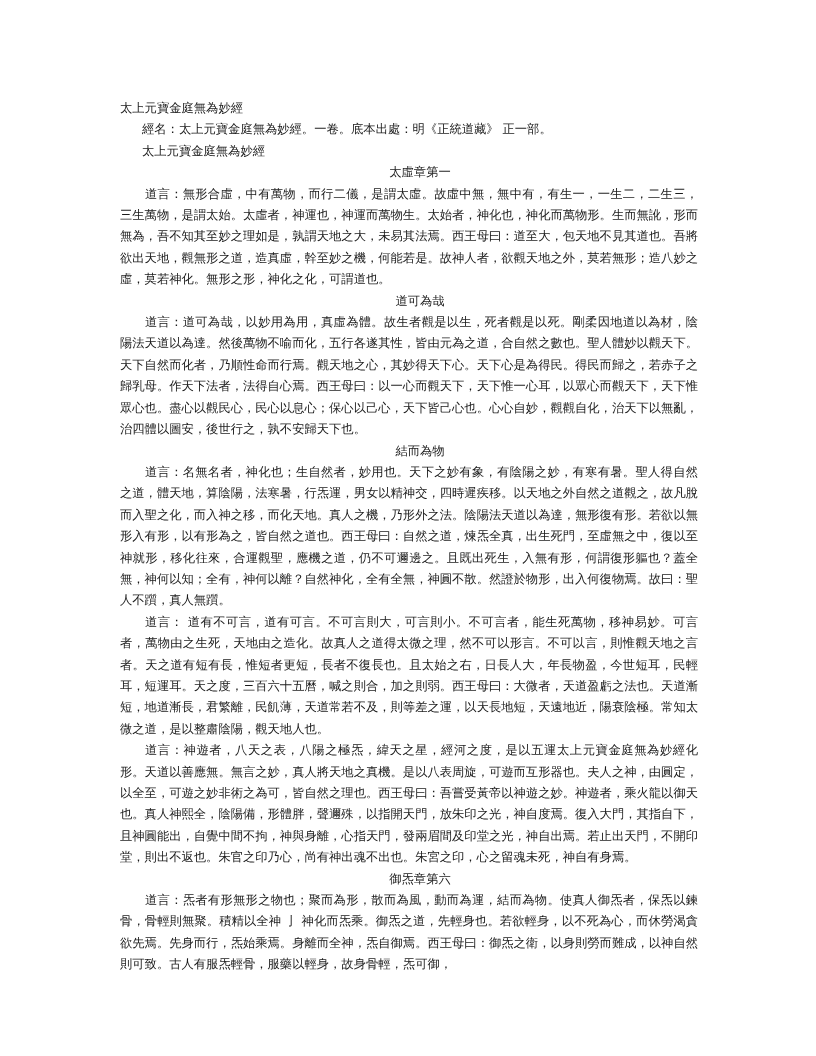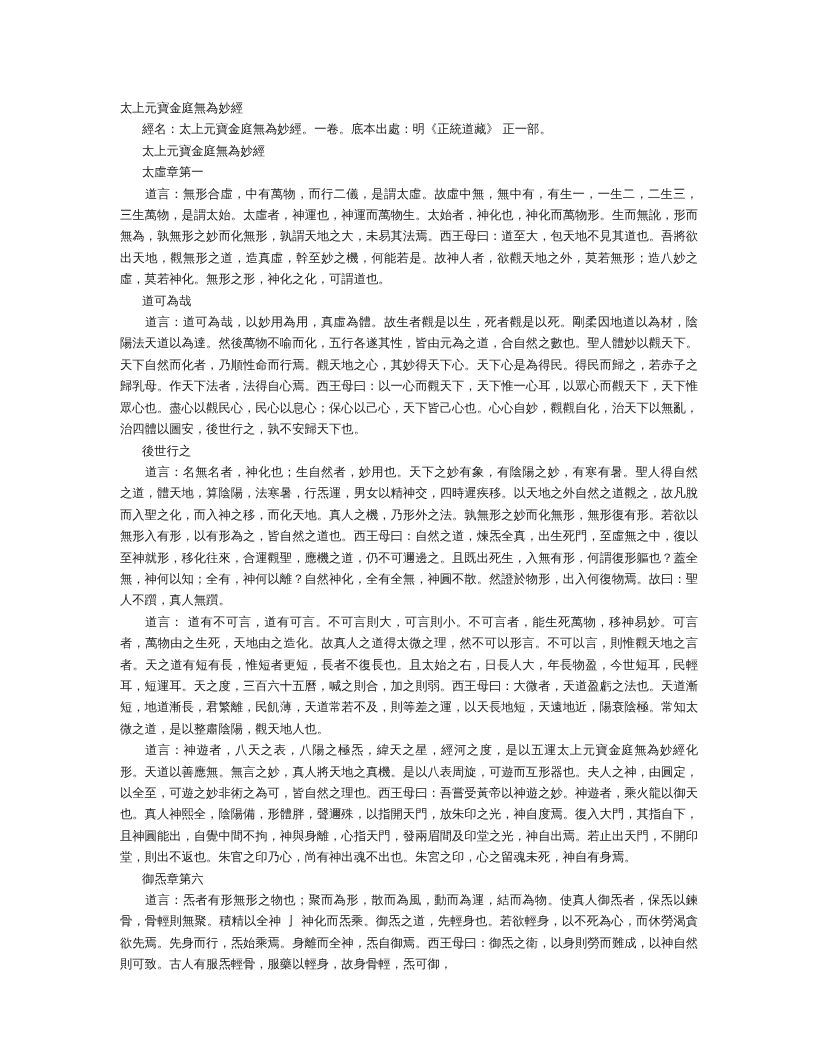--- a/index.html
+++ b/index.html
@@ -42,47 +42,47 @@
   p.doc-title {
     text-indent: 0;
   }
   
   p.indent-1 {
     text-indent: 22px;
   }
   
   p.chapter-heading {
     text-indent: 22px;
-    text-align: left;
+    text-align: center;
   }
   
   p.para {
     text-indent: 25px;
   }
 </style>
 </head>
 <body>
 
 <div class="page">
   <div class="doc-body">
 
     <p class="line doc-title">太上元寶金庭無為妙經</p>
 
     <p class="line indent-1">經名：太上元寶金庭無為妙經。一卷。底本出處：明《正統道藏》 正一部。</p>
 
     <p class="line indent-1">太上元寶金庭無為妙經</p>
 
     <p class="line chapter-heading">太虛章第一</p>
-    <p class="line para">道言：無形合虛，中有萬物，而行二儀，是謂太虛。故虛中無，無中有，有生一，一生二，二生三，三生萬物，是謂太始。太虛者，神運也，神運而萬物生。太始者，神化也，神化而萬物形。生而無訛，形而無為，孰無形之妙而化無形，孰謂天地之大，未易其法焉。西王母曰：道至大，包天地不見其道也。吾將欲出天地，觀無形之道，造真虛，幹至妙之機，何能若是。故神人者，欲觀天地之外，莫若無形；造八妙之虛，莫若神化。無形之形，神化之化，可謂道也。</p>
+    <p class="line para">道言：無形合虛，中有萬物，而行二儀，是謂太虛。故虛中無，無中有，有生一，一生二，二生三，三生萬物，是謂太始。太虛者，神運也，神運而萬物生。太始者，神化也，神化而萬物形。生而無訛，形而無為，吾不知其至妙之理如是，孰謂天地之大，未易其法焉。西王母曰：道至大，包天地不見其道也。吾將欲出天地，觀無形之道，造真虛，幹至妙之機，何能若是。故神人者，欲觀天地之外，莫若無形；造八妙之虛，莫若神化。無形之形，神化之化，可謂道也。</p>
 
     <p class="line chapter-heading">道可為哉</p>
     <p class="line para">道言：道可為哉，以妙用為用，真虛為體。故生者觀是以生，死者觀是以死。剛柔因地道以為材，陰陽法天道以為達。然後萬物不喻而化，五行各遂其性，皆由元為之道，合自然之數也。聖人體妙以觀天下。天下自然而化者，乃順性命而行焉。觀天地之心，其妙得天下心。天下心是為得民。得民而歸之，若赤子之歸乳母。作天下法者，法得自心焉。西王母曰：以一心而觀天下，天下惟一心耳，以眾心而觀天下，天下惟眾心也。盡心以觀民心，民心以息心；保心以己心，天下皆己心也。心心自妙，觀觀自化，治天下以無亂，治四體以圖安，後世行之，孰不安歸天下也。</p>
 
-    <p class="line chapter-heading">後世行之</p>
-    <p class="line para">道言：名無名者，神化也；生自然者，妙用也。天下之妙有象，有陰陽之妙，有寒有暑。聖人得自然之道，體天地，算陰陽，法寒暑，行炁運，男女以精神交，四時遲疾移。以天地之外自然之道觀之，故凡脫而入聖之化，而入神之移，而化天地。真人之機，乃形外之法。孰無形之妙而化無形，無形復有形。若欲以無形入有形，以有形為之，皆自然之道也。西王母曰：自然之道，煉炁全真，出生死門，至虛無之中，復以至神就形，移化往來，合運觀聖，應機之道，仍不可邇邊之。且既出死生，入無有形，何謂復形軀也？蓋全無，神何以知；全有，神何以離？自然神化，全有全無，神圓不散。然證於物形，出入何復物焉。故曰：聖人不躓，真人無躓。</p>
+    <p class="line chapter-heading">結而為物</p>
+    <p class="line para">道言：名無名者，神化也；生自然者，妙用也。天下之妙有象，有陰陽之妙，有寒有暑。聖人得自然之道，體天地，算陰陽，法寒暑，行炁運，男女以精神交，四時遲疾移。以天地之外自然之道觀之，故凡脫而入聖之化，而入神之移，而化天地。真人之機，乃形外之法。陰陽法天道以為達，無形復有形。若欲以無形入有形，以有形為之，皆自然之道也。西王母曰：自然之道，煉炁全真，出生死門，至虛無之中，復以至神就形，移化往來，合運觀聖，應機之道，仍不可邇邊之。且既出死生，入無有形，何謂復形軀也？蓋全無，神何以知；全有，神何以離？自然神化，全有全無，神圓不散。然證於物形，出入何復物焉。故曰：聖人不躓，真人無躓。</p>
 
     <p class="line para">道言： 道有不可言，道有可言。不可言則大，可言則小。不可言者，能生死萬物，移神易妙。可言者，萬物由之生死，天地由之造化。故真人之道得太微之理，然不可以形言。不可以言，則惟觀天地之言者。天之道有短有長，惟短者更短，長者不復長也。且太始之右，日長人大，年長物盈，今世短耳，民輕耳，短運耳。天之度，三百六十五曆，喊之則合，加之則弱。西王母曰：大微者，天道盈虧之法也。天道漸短，地道漸長，君繁離，民飢薄，天道常若不及，則等差之運，以天長地短，天遠地近，陽衰陰極。常知太微之道，是以整肅陰陽，觀天地人也。</p>
 
     <p class="line para">道言：神遊者，八天之表，八陽之極炁，緯天之星，經河之度，是以五運太上元寶金庭無為妙經化形。天道以善應無。無言之妙，真人將天地之真機。是以八表周旋，可遊而互形器也。夫人之神，由圓定，以全至，可遊之妙非術之為可，皆自然之理也。西王母曰：吾嘗受黃帝以神遊之妙。神遊者，乘火龍以御天也。真人神熙全，陰陽備，形體胖，聲邇殊，以指開天門，放朱印之光，神自度焉。復入大門，其指自下，且神圓能出，自覺中間不拘，神與身離，心指天門，發兩眉間及印堂之光，神自出焉。若止出天門，不開印堂，則出不返也。朱官之印乃心，尚有神出魂不出也。朱宮之印，心之留魂未死，神自有身焉。</p>
 
     <p class="line chapter-heading">御炁章第六</p>
     <p class="line para">道言：炁者有形無形之物也；聚而為形，散而為風，動而為運，結而為物。使真人御炁者，保炁以鍊骨，骨輕則無聚。積精以全神 亅 神化而炁乘。御炁之道，先輕身也。若欲輕身，以不死為心，而休勞渴貪欲先焉。先身而行，炁始乘焉。身離而全神，炁自御焉。西王母曰：御炁之衛，以身則勞而難成，以神自然則可致。古人有服炁輕骨，服藥以輕身，故身骨輕，炁可御，</p>
 
   </div>
 </div>

